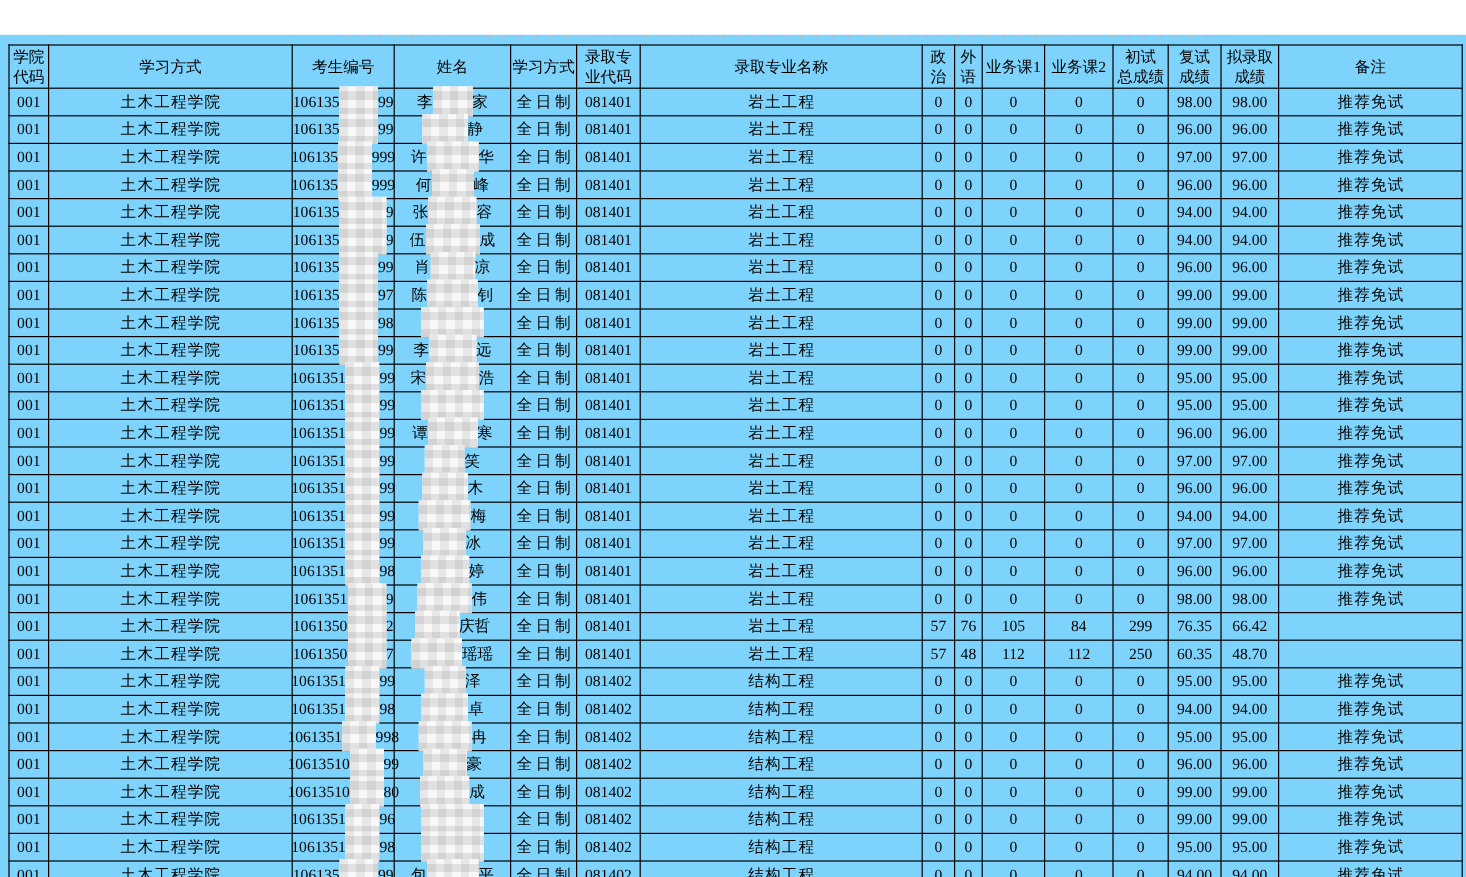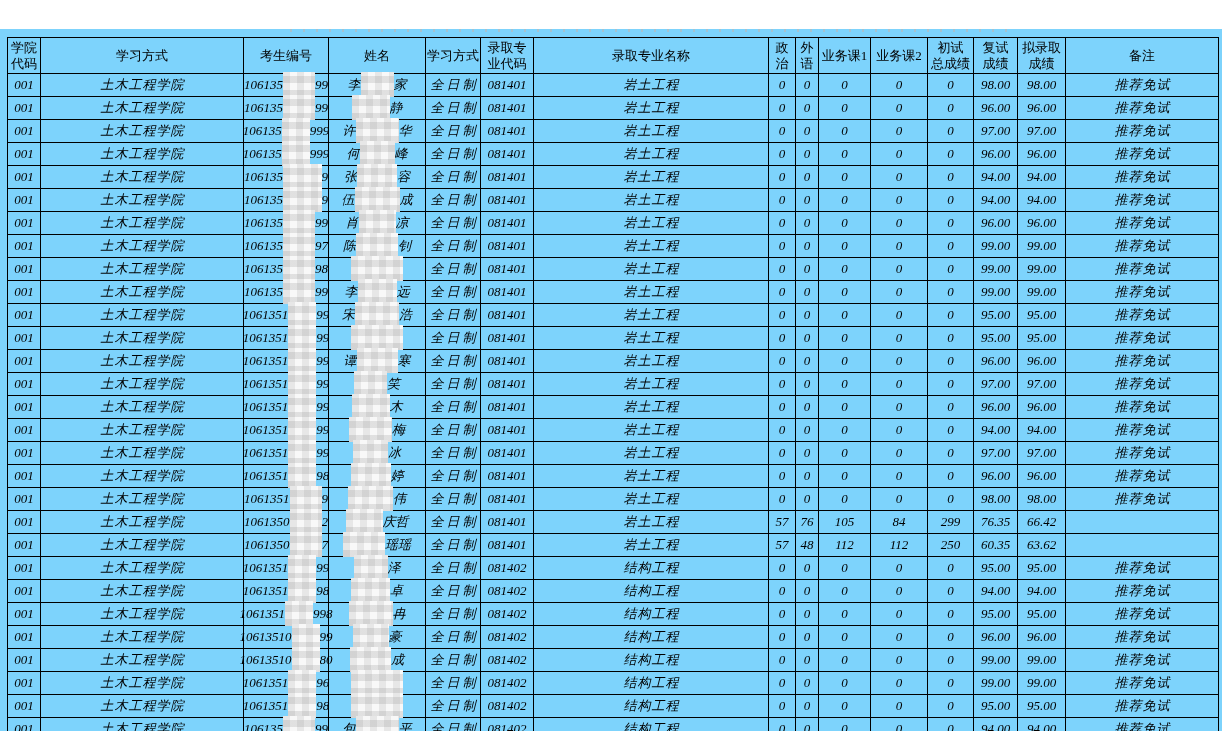--- a/index.html
+++ b/index.html
@@ -33,21 +33,21 @@
   }
   th, td {
     border: 1px solid #000;
     text-align: center;
     vertical-align: middle;
     overflow: visible;
     padding: 0;
     font-weight: normal;
   }
   thead tr { height: 36px; }
-  tbody tr { height: 22px; font-style: italic; }
+  tbody tr { height: 22px; }
   th {
     font-size: 13px;
     line-height: 1.22;
     white-space: pre-line;
   }
   td { font-size: 13px; position: relative; }
   .num { font-size: 13px; letter-spacing: 0; }
   .spaced  { letter-spacing: 3px; text-indent: 3px; }
   .spaced1 { letter-spacing: 1px; text-indent: 1px; }
   .flex-cell {
@@ -708,21 +708,21 @@
           </td>
           <td class="spaced">全日制</td>
           <td class="num">081401</td>
           <td class="spaced1">岩土工程</td>
           <td class="num">57</td>
           <td class="num">48</td>
           <td class="num">112</td>
           <td class="num">112</td>
           <td class="num">250</td>
           <td class="num">60.35</td>
-          <td class="num">63.62</td>
+          <td class="num">48.70</td>
           <td class="spaced1"></td>
         </tr>
         <tr>
           <td class="num">001</td>
           <td class="spaced1">土木工程学院</td>
           <td>
             <div class="flex-cell">
               <span class="num">1061351</span>
               <span class="mosaic grow" style="max-width: 54px;"></span>
               <span class="num">99</span>

